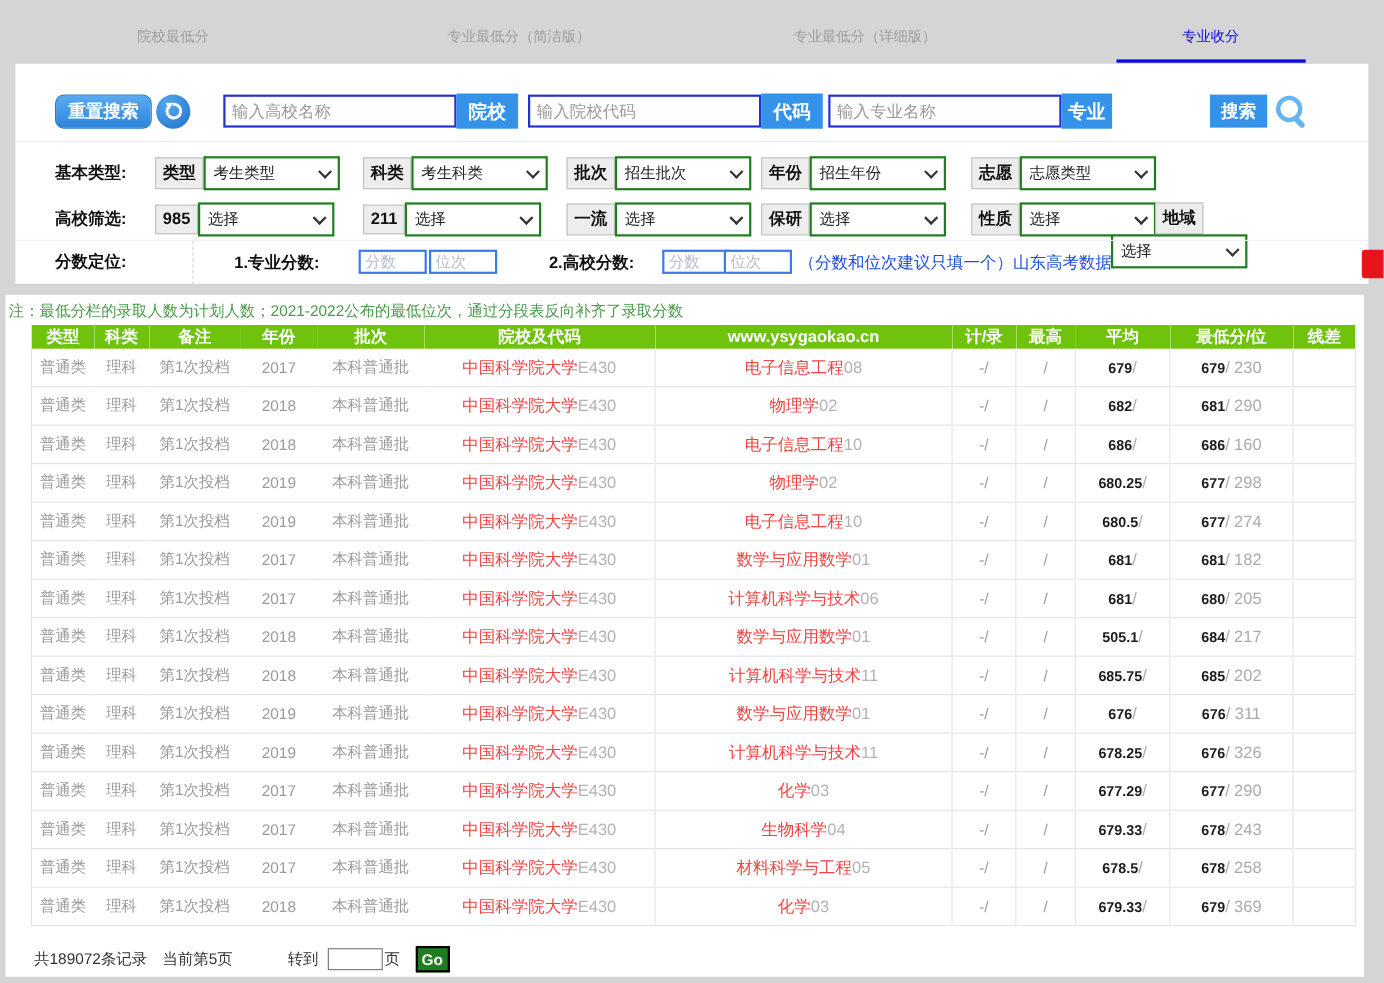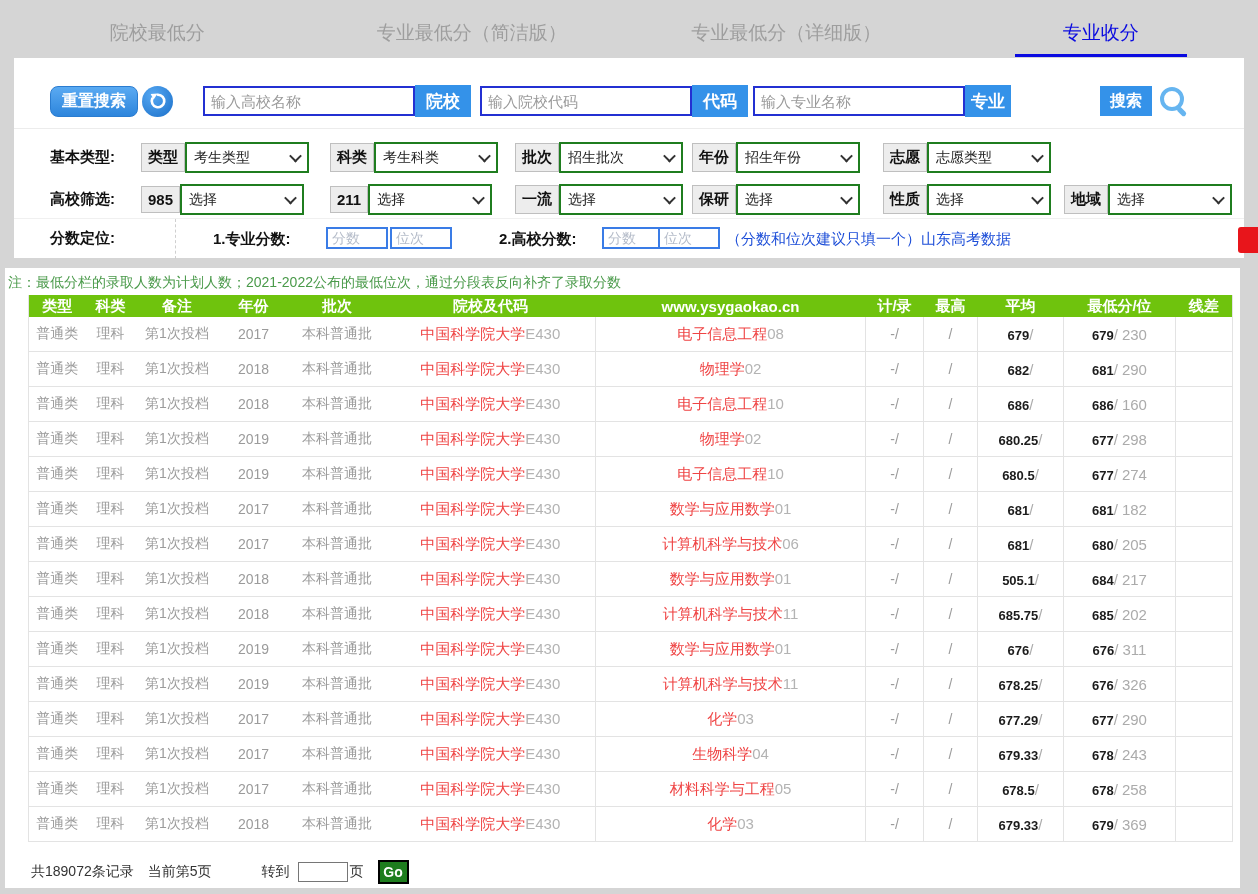--- a/index.html
+++ b/index.html
@@ -1,21 +1,21 @@
 <!DOCTYPE html>
 <html style="--accent_blue: #3492e9; --input_border_blue: #2330d2; --active_tab_blue: #0a0ae0; --select_border_green: #1f7d1f; --table_header_green: #6fc30d; --note_green: #4a9a4a; --go_button_green: #1e7d1e; --score_input_blue: #3a7ce6; --red_widget: #e8151b;"><head>
 <meta charset="utf-8">
 <style>
   html,body{margin:0;padding:0;background:#d5d5d5;font-family:"Liberation Sans","DejaVu Sans",sans-serif;}
   .screen{position:relative;width:1258px;height:894px;background:#d5d5d5;overflow:hidden;}
 
   
   .tabbar{position:absolute;left:0;top:0;width:1258px;height:57px;display:flex;}
   .tab{flex:1;display:flex;align-items:center;justify-content:center;position:relative;
-       color:#9e9e9e;font-size:19px;cursor:pointer;padding-top:8px;}
+       color:#9e9e9e;font-size:13px;cursor:pointer;padding-top:8px;}
   .tab.active{color:var(--active_tab_blue,#0a0ae0);}
   .tab.active::after{content:"";position:absolute;bottom:0;left:50%;transform:translateX(-50%);
        width:172px;height:3px;background:var(--active_tab_blue,#0a0ae0);}
 
   
   .panel1{position:absolute;left:14px;top:58px;width:1230px;height:200px;background:#fff;}
   .row-search{position:absolute;left:0;top:26px;right:0;height:34px;display:flex;align-items:center;}
   .btn-reset{margin-left:36px;width:88px;height:31px;border:1px solid #2a7cd0;border-radius:8px;
        background:linear-gradient(#5aaaf2,#2d85dc);color:#fff;font-weight:bold;font-size:16px;cursor:pointer;}
   .refresh{margin-left:4px;width:31px;height:31px;border-radius:50%;
@@ -34,21 +34,21 @@
   .mag .handle{position:absolute;left:21px;top:21px;width:5px;height:11px;background:#66b5f0;border-radius:3px;transform:rotate(-45deg);}
   .hr1{position:absolute;left:0;top:70px;right:0;border-top:1px solid #ececec;}
 
   .frow{position:absolute;left:0;right:0;height:40px;}
   .frow1{top:80px;} .frow2{top:122px;}
   .sec-label{position:absolute;left:36px;top:10px;font-size:15px;font-weight:bold;color:#111;}
   .fgroups{position:absolute;left:0;top:0;right:0;height:40px;}
   .fgroup{position:absolute;top:4px;display:flex;align-items:center;}
   .fgroups .fgroup:nth-of-type(1){left:127px;} .fgroups .fgroup:nth-of-type(2){left:316px;}
   .fgroups .fgroup:nth-of-type(3){left:501px;} .fgroups .fgroup:nth-of-type(4){left:678px;}
-  .fgroups .fgroup:nth-of-type(5){left:869px;} .fgroups .fgroup:nth-of-type(6){left:1050px;}
+  .fgroups .fgroup:nth-of-type(5){left:869px;} .fgroups .fgroup:nth-of-type(6){left:996px;flex-direction:column;}
   .flabel{background:#ededed;border:1px solid #bfbfbf;padding:4px 6px;font-size:15px;font-weight:bold;color:#111;}
   .fselect{display:inline-flex;align-items:center;justify-content:space-between;width:106px;height:27px;
        border:2px solid var(--select_border_green,#1f7d1f);background:#fff;font-size:14px;color:#222;
        padding:0 7px;cursor:pointer;box-sizing:content-box;}
   .caret{width:7px;height:7px;border-right:2px solid #333;border-bottom:2px solid #333;transform:rotate(45deg) translate(-1px,-1px);}
 
   .score-row{position:absolute;left:0;top:160px;right:0;height:40px;border-top:1px solid #f0f0f0;}
   .vdash{position:absolute;left:161px;top:0;height:40px;border-left:1px dashed #cfcfcf;}
   .g1label{position:absolute;left:199px;top:11px;font-size:15px;font-weight:bold;color:#111;}
   .g2label{position:absolute;left:485px;top:11px;font-size:15px;font-weight:bold;color:#111;}

